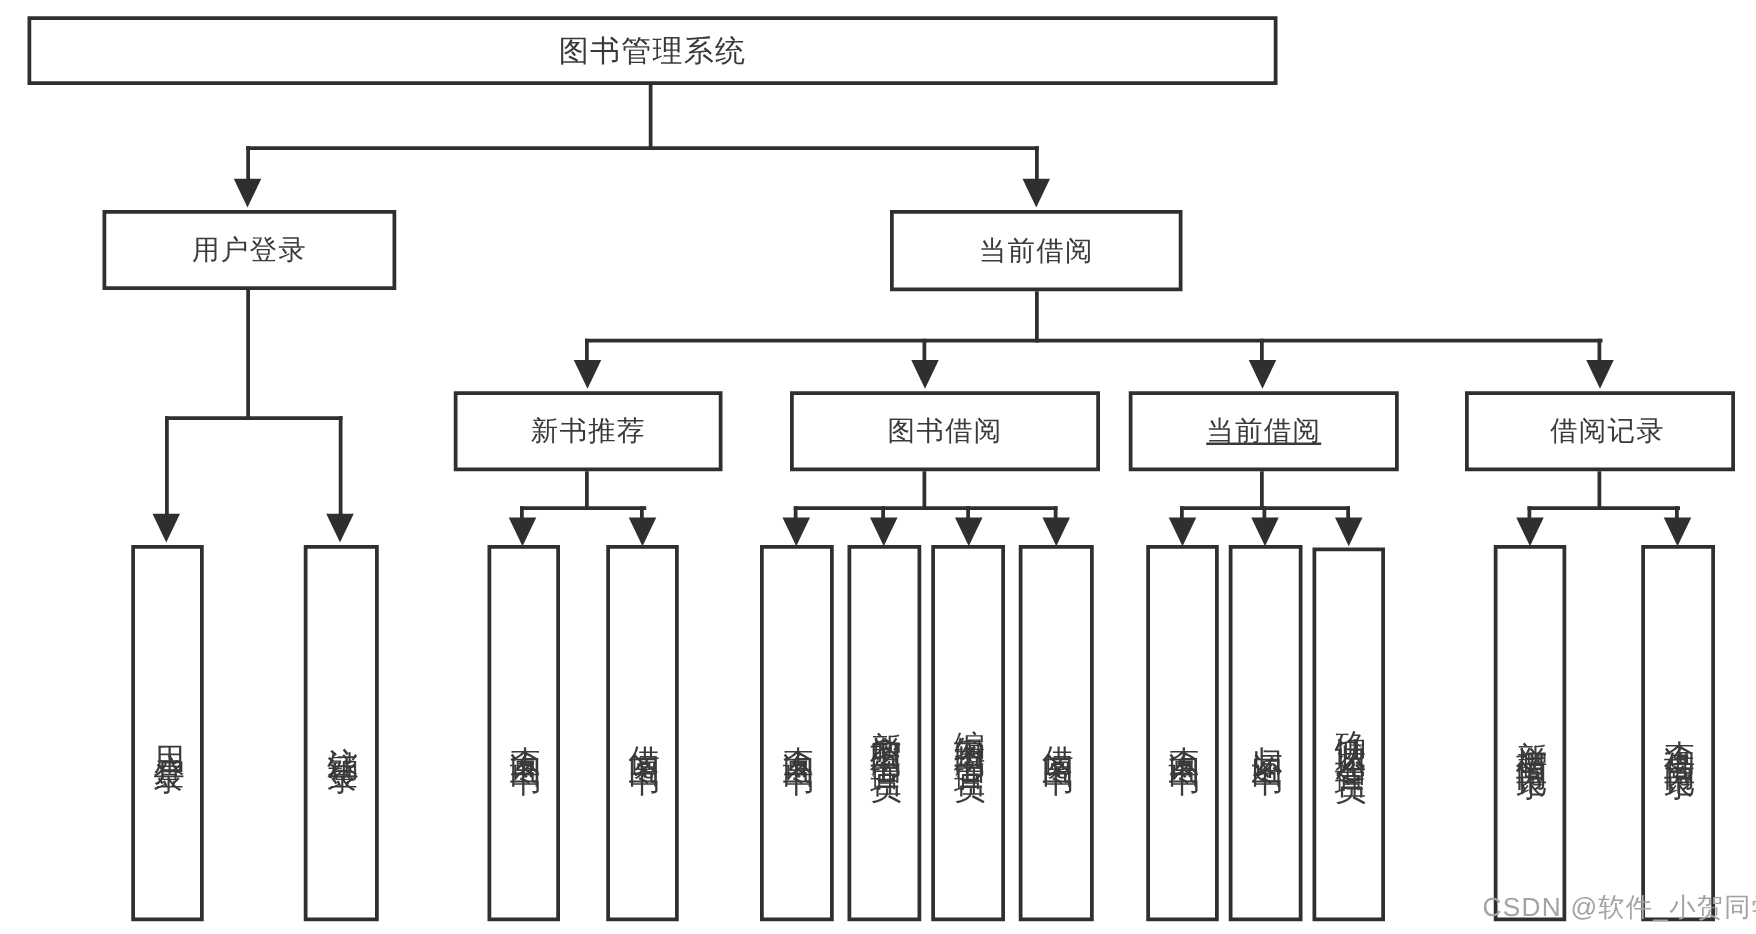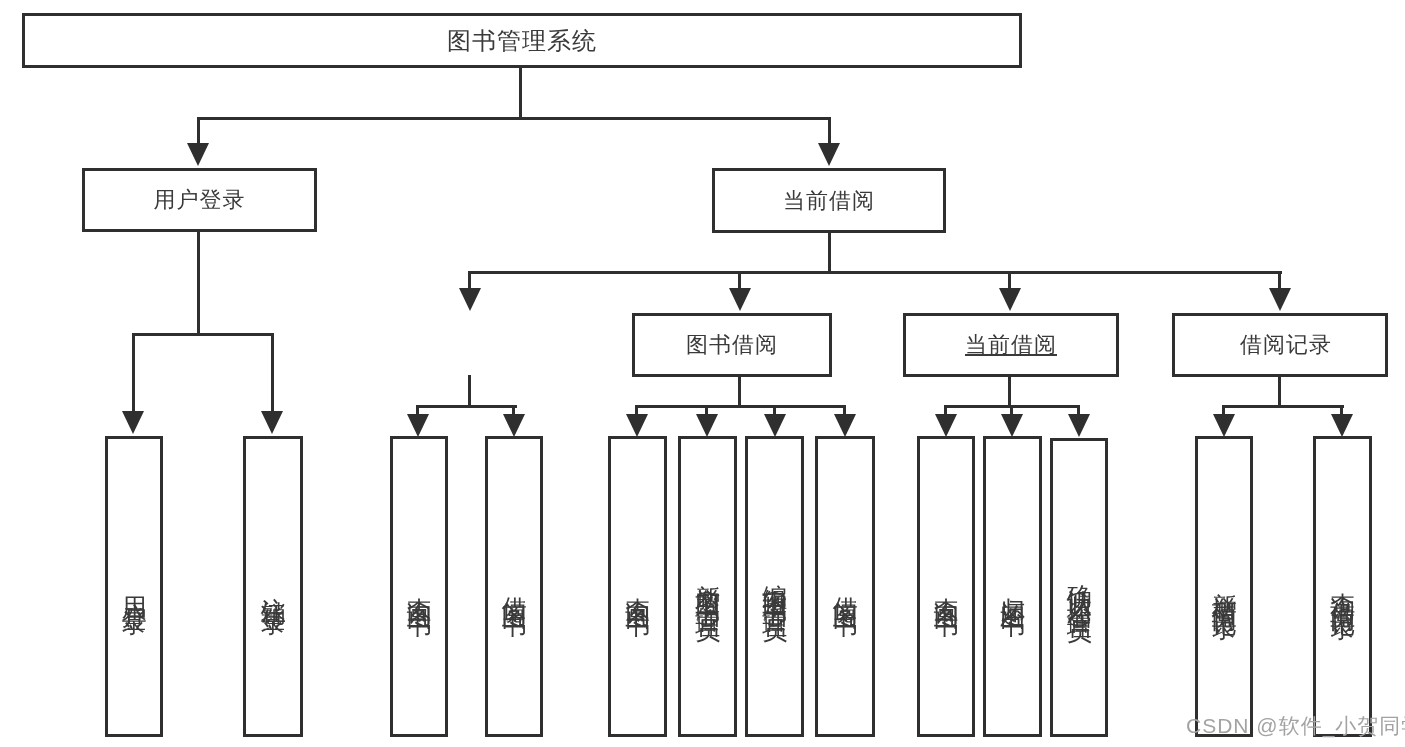--- a/index.html
+++ b/index.html
@@ -116,21 +116,22 @@
   <div class="line" style="left:1222px; top:405px; width:3px; height:12px;"></div>
   <div class="arrow" style="left:1213px; top:414px;"></div>
   <div class="line" style="left:1340px; top:405px; width:3px; height:12px;"></div>
   <div class="arrow" style="left:1331px; top:414px;"></div>
 
   <div class="box h title" style="left:22px; top:13px; width:1000px; height:55px;">图书管理系统</div>
 
   <div class="box h" style="left:82px; top:168px; width:235px; height:64px;">用户登录</div>
   <div class="box h" style="left:712px; top:168px; width:234px; height:65px;">当前借阅</div>
 
-  <div class="box h" style="left:632px; top:313px; width:200px; height:64px;">图书借阅</div>
+  <div class="box h" style="left:363px; top:313px; width:215px; height:64px;">新书推荐</div>
+  <div class="box h" style="left:632px; top:313px; width:248px; height:64px;">图书借阅</div>
   <div class="box h" style="left:903px; top:313px; width:216px; height:64px;text-decoration:underline;">当前借阅</div>
   <div class="box h" style="left:1172px; top:313px; width:216px; height:64px;padding-left:12px;">借阅记录</div>
 
   <div class="box v" style="left:105px; top:436px; width:58px; height:301px;">用户登录</div>
   <div class="box v" style="left:243px; top:436px; width:60px; height:301px;">注销登录</div>
 
   <div class="box v" style="left:390px; top:436px; width:58px; height:301px;">查询图书</div>
   <div class="box v" style="left:485px; top:436px; width:58px; height:301px;">借阅图书</div>
 
   <div class="box v" style="left:608px; top:436px; width:59px; height:301px;">查询图书</div>

